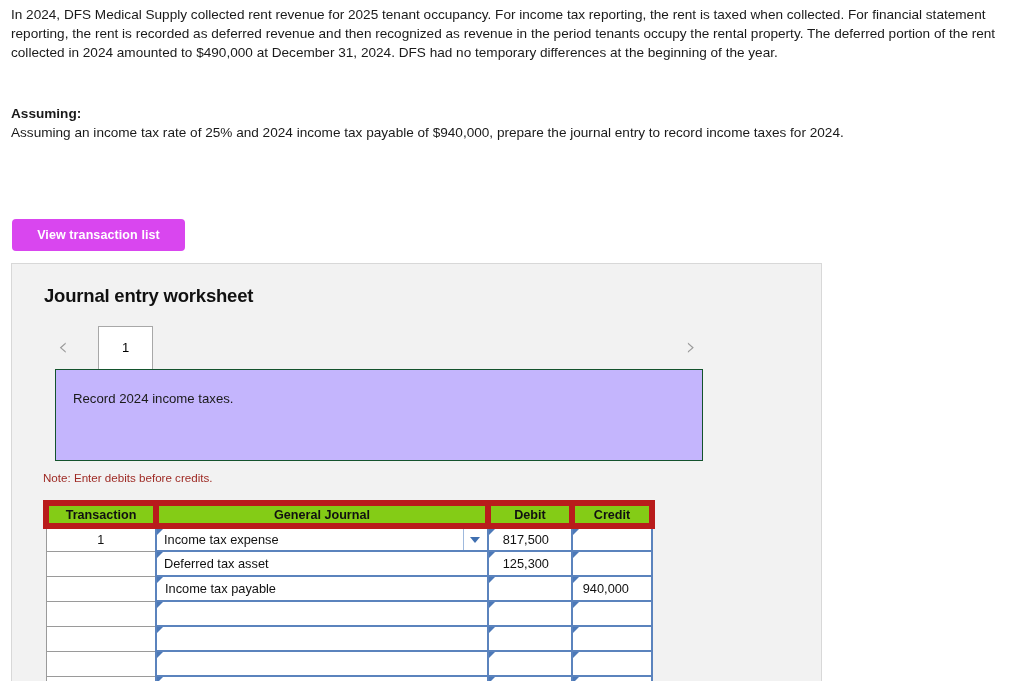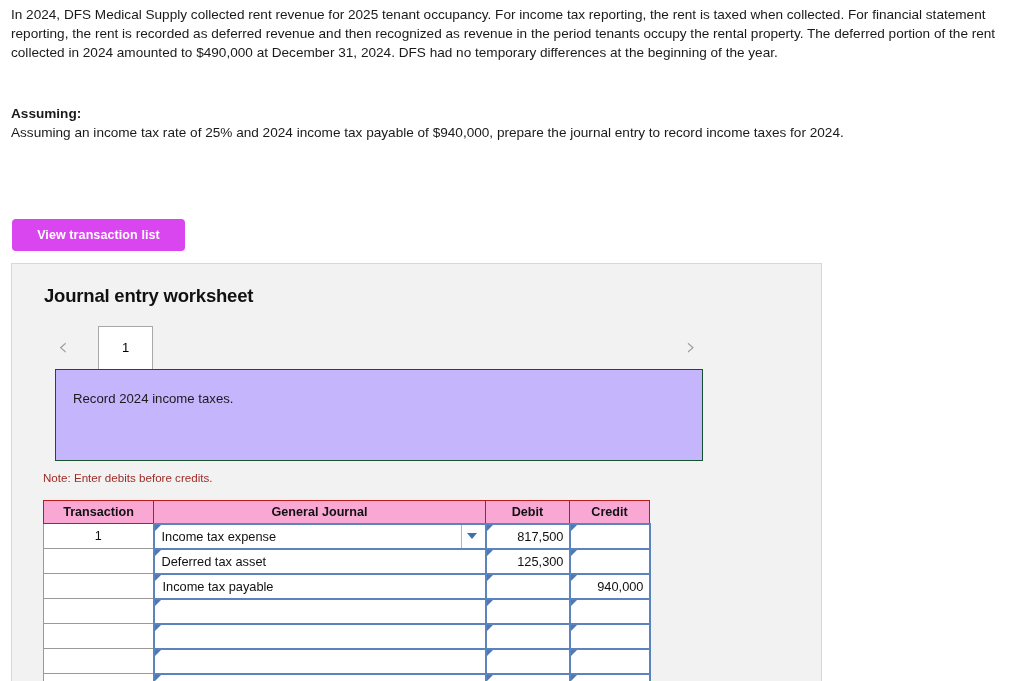--- a/index.html
+++ b/index.html
@@ -173,22 +173,22 @@
 
   
   .jtable {
     position: absolute;
     left: 31px;
     top: 236px;
     border-collapse: collapse;
     font-size: 12.6px;
   }
   .jtable th {
-    background: #f9a8d4;
-    border: 1px solid #b91c1c;
+    background: #84cc16;
+    border: 6px solid #b91c1c;
     height: 23px;
     font-size: 12.6px;
     font-weight: bold;
     color: #111111;
     padding: 0 4px;
     text-align: center;
   }
   .col-tx    { width: 110px; }
   .col-gj    { width: 332px; }
   .col-debit { width: 84px; }
@@ -226,21 +226,21 @@
     left: 0; top: 0; right: 0; bottom: 0;
     display: flex;
     align-items: center;
     font-size: 12.8px;
     color: #111111;
   }
   .gj-inner { padding-left: 7px; }
   .gj-inner.indent { padding-left: 8px; }
   .num-inner {
     justify-content: flex-end;
-    padding-right: 5px;
+    padding-right: 22px;
   }
 
   .dropdown {
     position: absolute;
     right: 2px;
     top: 0;
     bottom: 0;
     width: 22px;
     display: flex;
     align-items: center;

